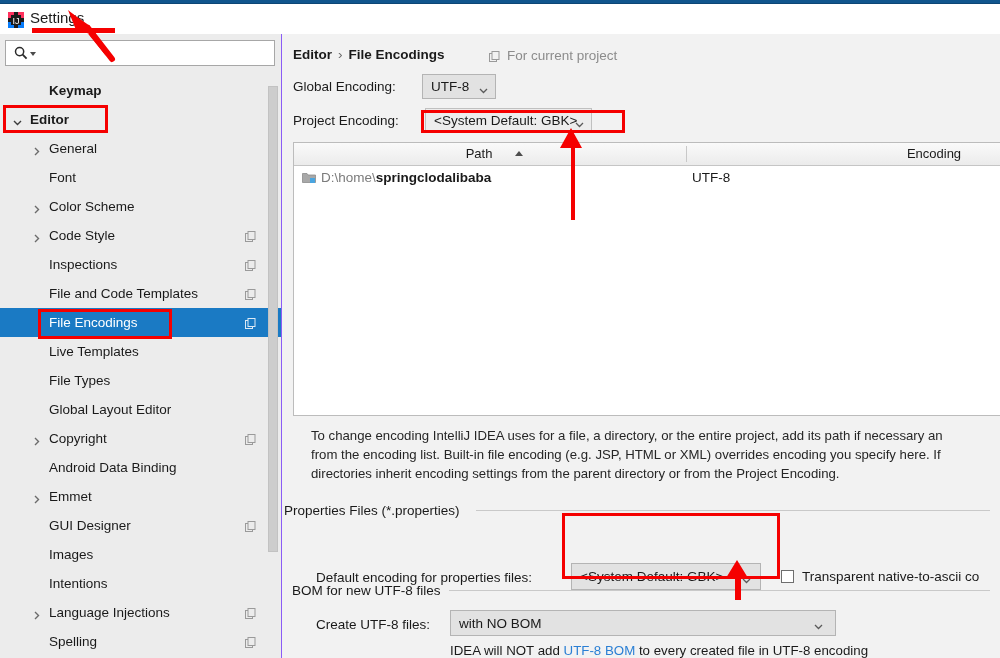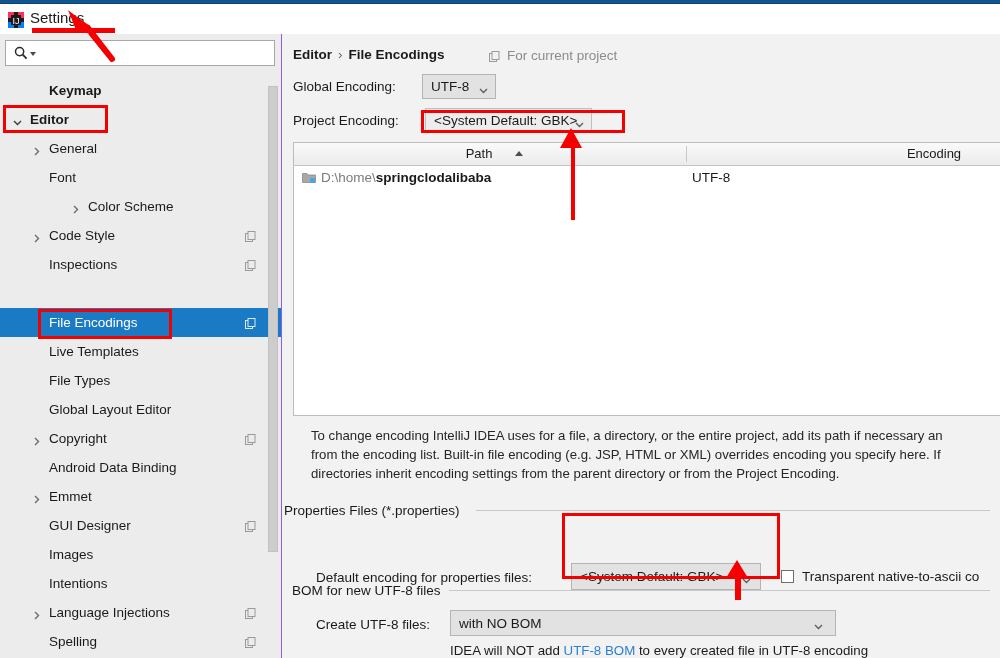--- a/index.html
+++ b/index.html
@@ -149,38 +149,45 @@
           </div>
           <div class="tree-item" style="top: 58px;">
             <span class="twisty" style="left: 32px;"><svg width="9" height="9" viewBox="0 0 9 9">
                 <path d="M3 1 L6.5 4.5 L3 8" fill="none" stroke="#6b6b6b" stroke-width="1.4"></path>
               </svg></span>
             <span class="lbl" style="left: 49px;">General</span>
           </div>
           <div class="tree-item" style="top: 87px;">
             <span class="lbl" style="left: 49px;">Font</span>
           </div>
-          <div class="tree-item" style="top: 116px; margin-left: 39px;">
+          <div class="tree-item" style="top: 116px;">
             <span class="twisty" style="left: 32px;"><svg width="9" height="9" viewBox="0 0 9 9">
                 <path d="M3 1 L6.5 4.5 L3 8" fill="none" stroke="#6b6b6b" stroke-width="1.4"></path>
               </svg></span>
             <span class="lbl" style="left: 49px;">Color Scheme</span>
           </div>
           <div class="tree-item" style="top: 145px; text-align: center;">
             <span class="twisty" style="left: 32px;"><svg width="9" height="9" viewBox="0 0 9 9">
                 <path d="M3 1 L6.5 4.5 L3 8" fill="none" stroke="#6b6b6b" stroke-width="1.4"></path>
               </svg></span>
             <span class="lbl" style="left: 49px;">Code Style</span>
             <span class="copy-ic"><svg width="11" height="11" viewBox="0 0 11 11">
                 <rect x="0.5" y="2.5" width="7" height="8" fill="none" stroke="#9a9a9a" stroke-width="1"></rect>
                 <rect x="3" y="0.5" width="7" height="8" fill="#ececec" stroke="#9a9a9a" stroke-width="1"></rect>
               </svg></span>
           </div>
           <div class="tree-item" style="top: 174px;">
             <span class="lbl" style="left: 49px;">Inspections</span>
+            <span class="copy-ic"><svg width="11" height="11" viewBox="0 0 11 11">
+                <rect x="0.5" y="2.5" width="7" height="8" fill="none" stroke="#9a9a9a" stroke-width="1"></rect>
+                <rect x="3" y="0.5" width="7" height="8" fill="#ececec" stroke="#9a9a9a" stroke-width="1"></rect>
+              </svg></span>
+          </div>
+          <div class="tree-item" style="top: 203px;">
+            <span class="lbl" style="left: 49px;">File and Code Templates</span>
             <span class="copy-ic"><svg width="11" height="11" viewBox="0 0 11 11">
                 <rect x="0.5" y="2.5" width="7" height="8" fill="none" stroke="#9a9a9a" stroke-width="1"></rect>
                 <rect x="3" y="0.5" width="7" height="8" fill="#ececec" stroke="#9a9a9a" stroke-width="1"></rect>
               </svg></span>
           </div>
           <div class="tree-item sel" style="top: 232px;">
             <span class="lbl" style="left: 49px;">File Encodings</span>
             <span class="copy-ic"><svg width="11" height="11" viewBox="0 0 11 11">
                 <rect x="0.5" y="2.5" width="7" height="8" fill="none" stroke="#dbe9f5" stroke-width="1"></rect>
                 <rect x="3" y="0.5" width="7" height="8" fill="#1a7ac4" stroke="#dbe9f5" stroke-width="1"></rect>

